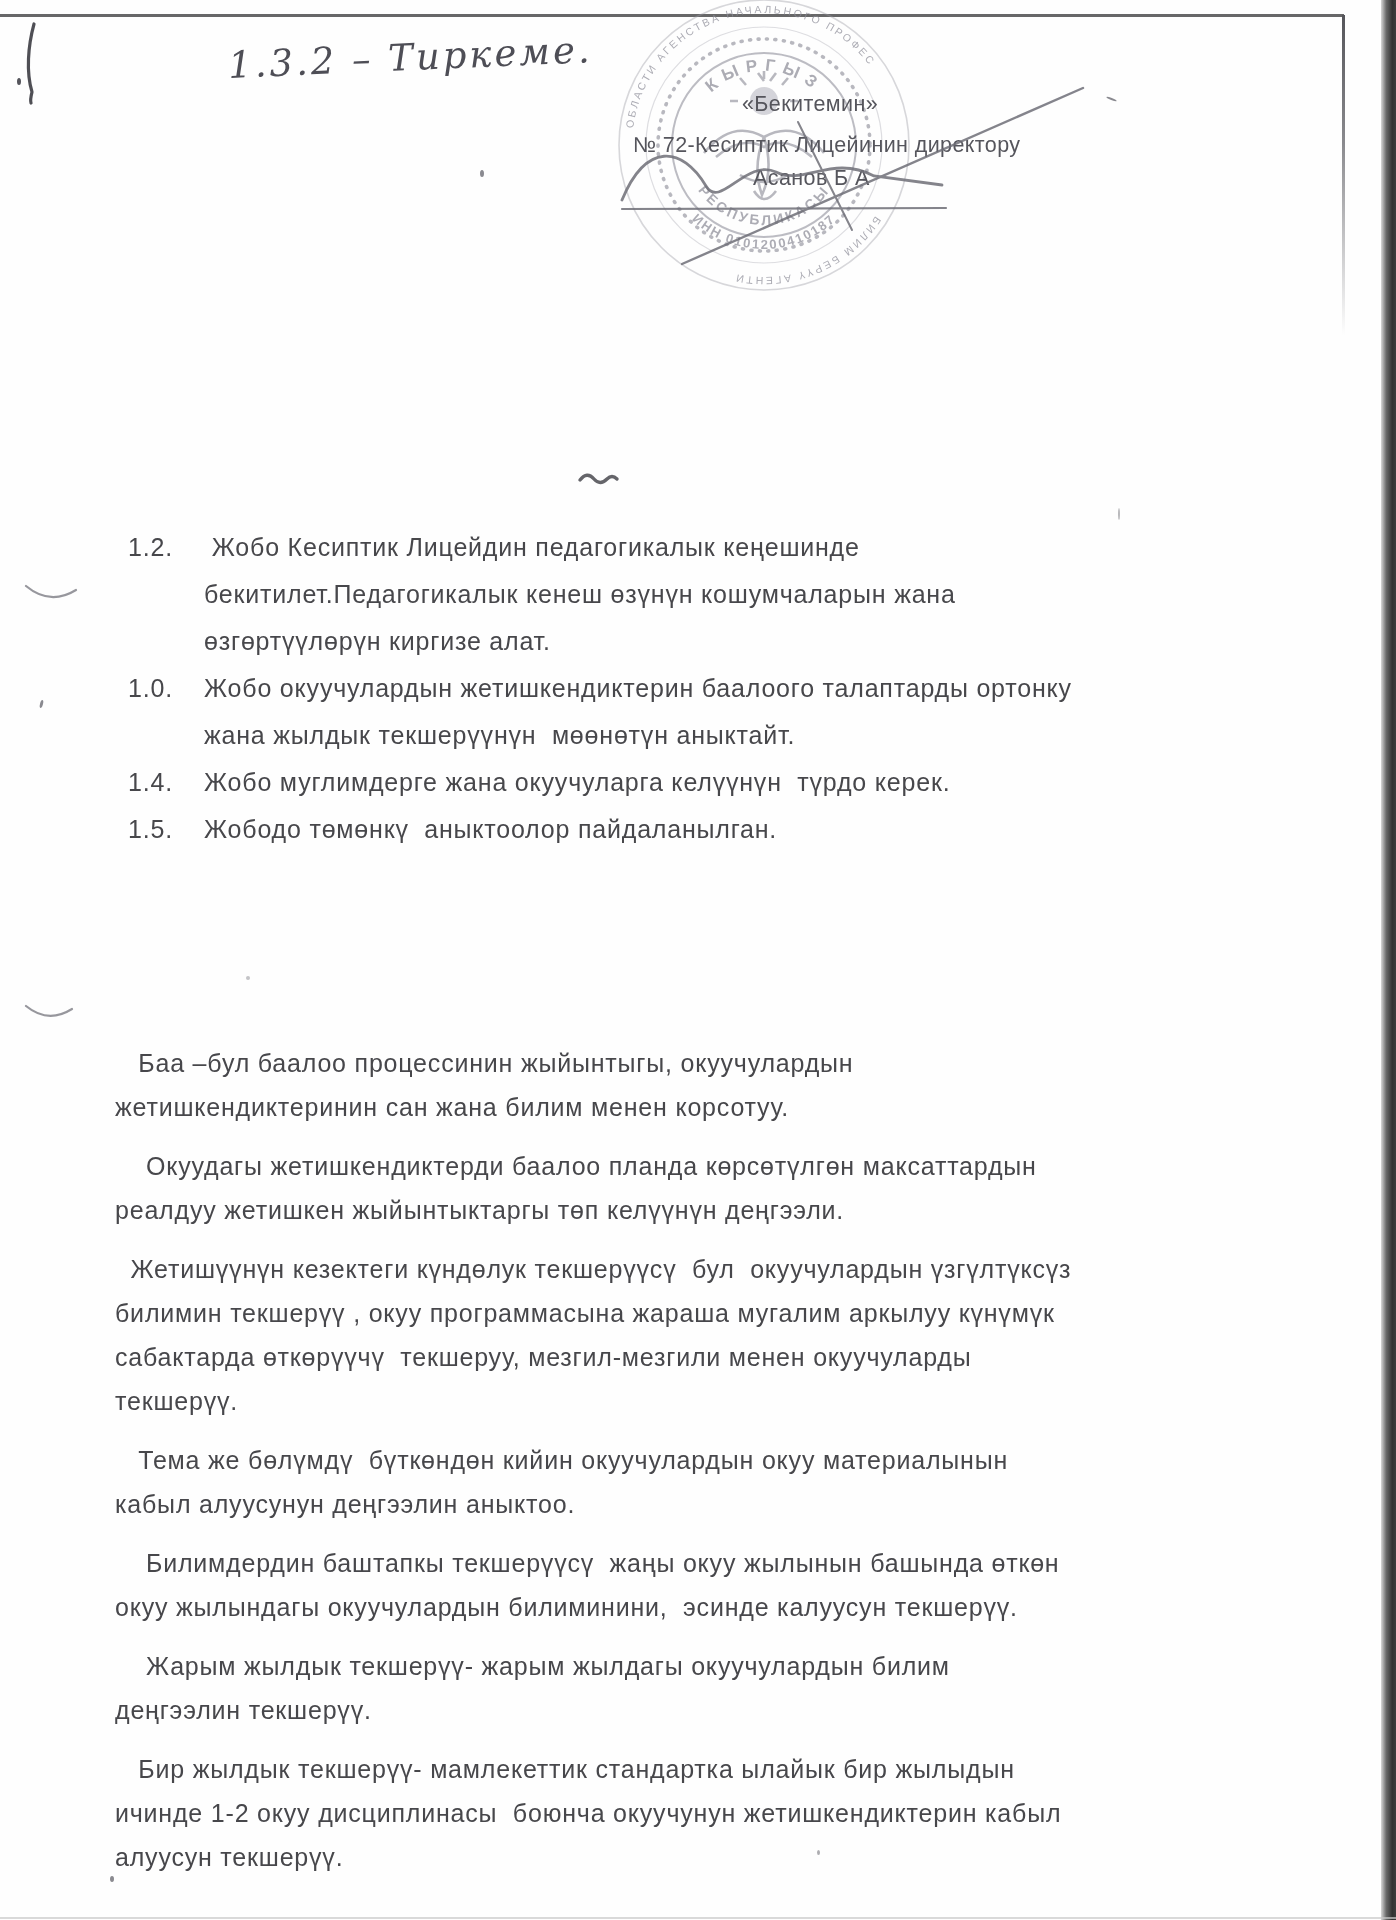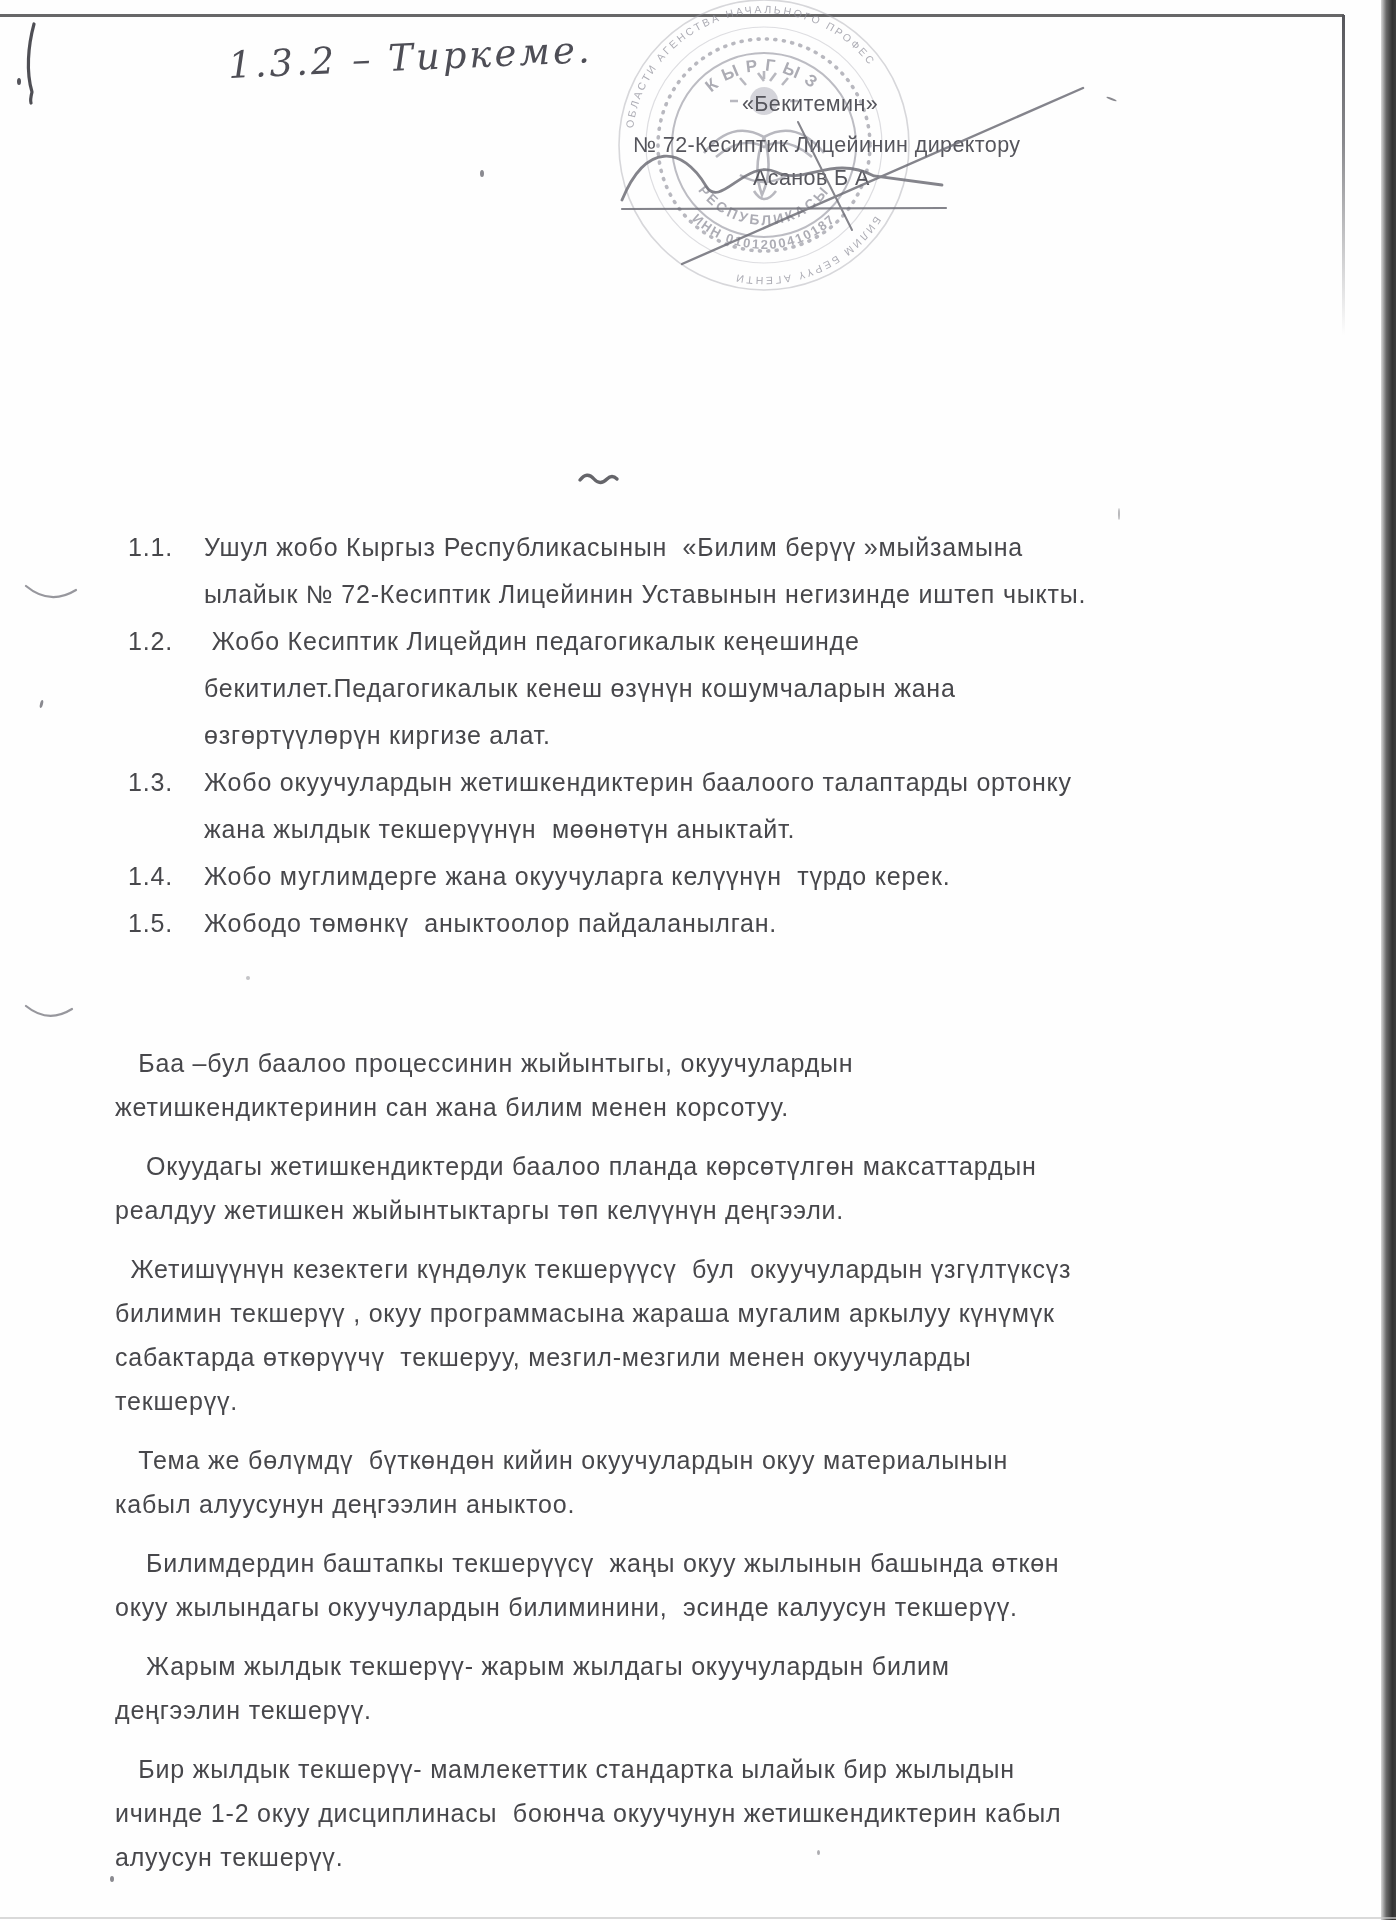--- a/index.html
+++ b/index.html
@@ -130,32 +130,27 @@
     </g>
   </svg>
 
 
   <svg class="smudge" width="44" height="20">
     <path d="M4,12 q7,-9 14,-1 q6,7 13,0 q5,-5 10,0" fill="none" stroke="#4a4a50" stroke-width="3.4" stroke-linecap="round" opacity="0.85"></path>
   </svg>
 
   <div class="list">
     <div class="list-item">
-      <span class="list-num">1.1.</span>
-      <span class="list-text">Ушул жобо Кыргыз Республикасынын  «Билим берүү »мыйзамына
-ылайык № 72-Кесиптик Лицейинин Уставынын негизинде иштеп чыкты.</span>
-    </div>
-    <div class="list-item">
       <span class="list-num">1.2.</span>
       <span class="list-text"> Жобо Кесиптик Лицейдин педагогикалык кеңешинде
 бекитилет.Педагогикалык кенеш өзүнүн кошумчаларын жана
 өзгөртүүлөрүн киргизе алат.</span>
     </div>
     <div class="list-item">
-      <span class="list-num">1.3.</span>
+      <span class="list-num">1.0.</span>
       <span class="list-text">Жобо окуучулардын жетишкендиктерин баалоого талаптарды ортонку
 жана жылдык текшерүүнүн  мөөнөтүн аныктайт.</span>
     </div>
     <div class="list-item">
       <span class="list-num">1.4.</span>
       <span class="list-text">Жобо муглимдерге жана окуучуларга келүүнүн  түрдо керек.</span>
     </div>
     <div class="list-item">
       <span class="list-num">1.5.</span>
       <span class="list-text">Жободо төмөнкү  аныктоолор пайдаланылган.</span>

